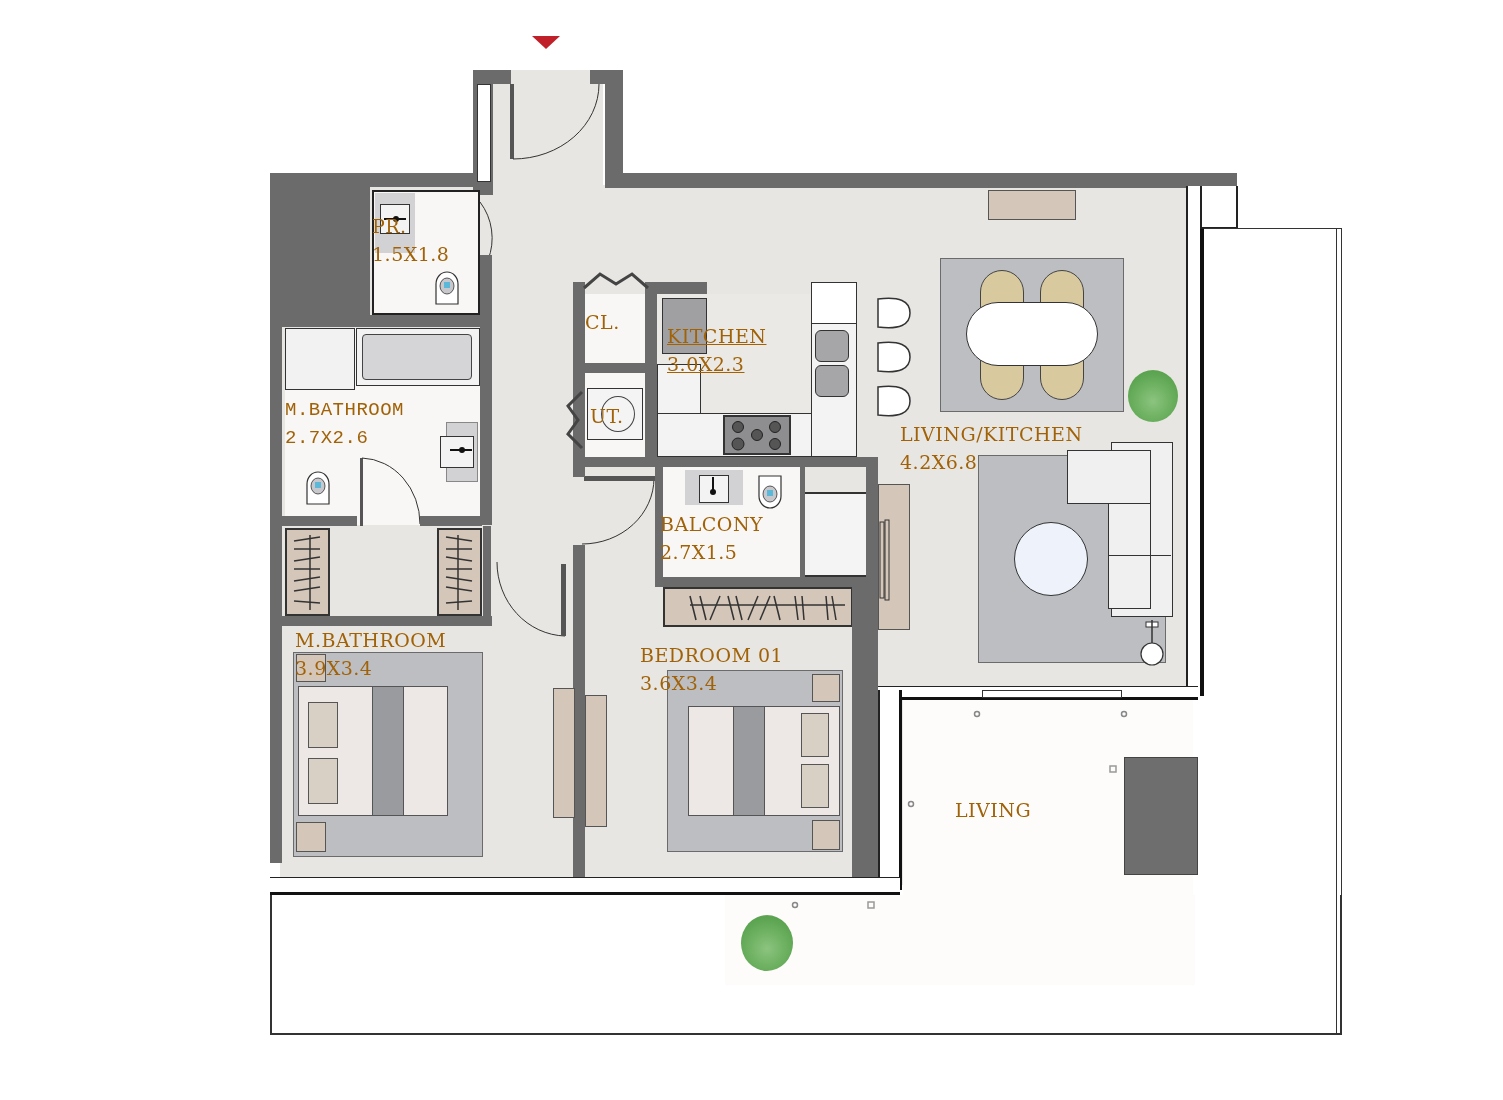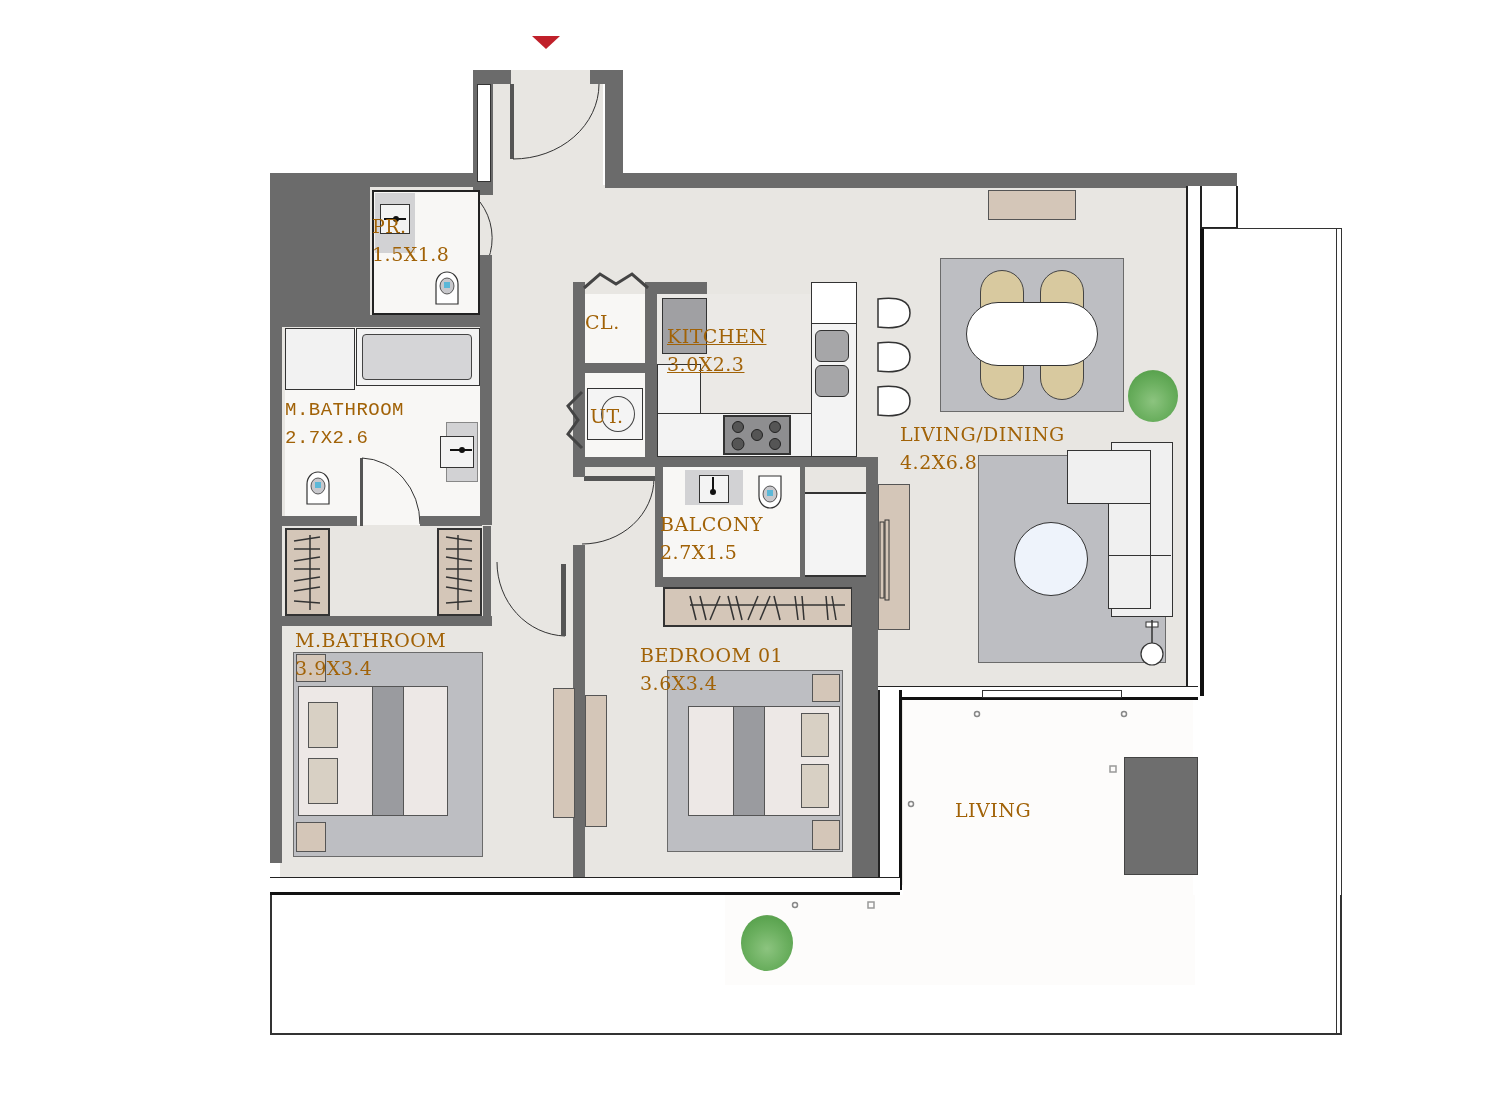--- a/index.html
+++ b/index.html
@@ -254,21 +254,21 @@
   <div>3.6X3.4</div>
 </div>
 
 <div class="wood" style="left:988px;top:190px;width:88px;height:30px;"></div>
 <div class="rug" style="left:940px;top:258px;width:184px;height:154px;"></div>
 <div class="abs" style="left:980px;top:270px;width:44px;height:130px;background:#d8c99f;border:1.5px solid #444;border-radius:22px;"></div>
 <div class="abs" style="left:1040px;top:270px;width:44px;height:130px;background:#d8c99f;border:1.5px solid #444;border-radius:22px;"></div>
 <div class="abs" style="left:966px;top:302px;width:132px;height:64px;background:#fff;border:1.5px solid #333;border-radius:32px;"></div>
 <div class="plant" style="left:1128px;top:370px;width:50px;height:52px;"></div>
 <div class="label" style="left:900px;top:420px;width:180px;">
-  <div>LIVING/DINING</div>
+  <div>LIVING/KITCHEN</div>
   <div>4.2X6.8</div>
 </div>
 <div class="rug" style="left:978px;top:455px;width:188px;height:208px;"></div>
 <div class="abs" style="left:1111px;top:442px;width:62px;height:175px;background:#f0f0f0;border:1.2px solid #333;"></div>
 <div class="abs" style="left:1067px;top:450px;width:84px;height:54px;background:#f0f0f0;border:1.2px solid #333;"></div>
 <div class="abs" style="left:1108px;top:503px;width:43px;height:106px;background:#f0f0f0;border:1.2px solid #333;"></div>
 <div class="abs" style="left:1108px;top:555px;width:63px;height:1px;background:#333;"></div>
 <div class="abs" style="left:1014px;top:522px;width:74px;height:74px;background:#eef3fb;border:1.5px solid #333;border-radius:50%;"></div>
 <svg style="left:1137px;top:620px;width:30px;height:46px;" viewBox="0 0 30 46">
     <rect x="9" y="2" width="12" height="5" fill="#fff" stroke="#333"></rect>

